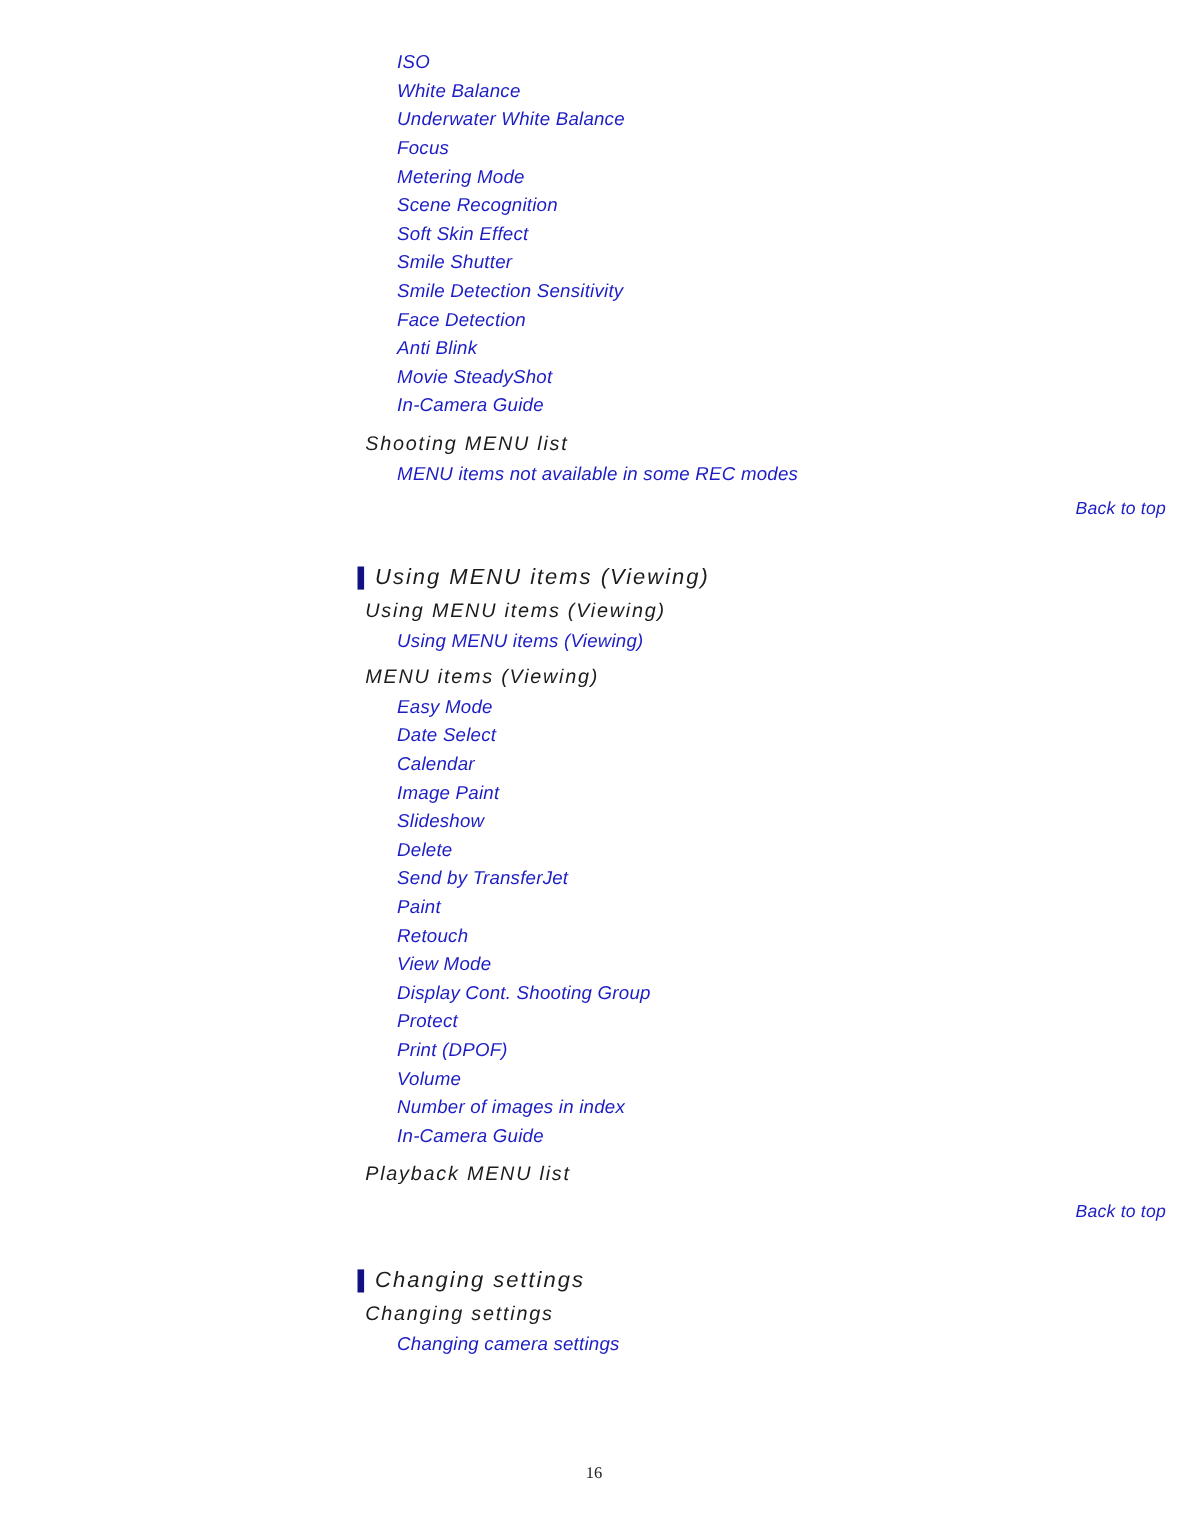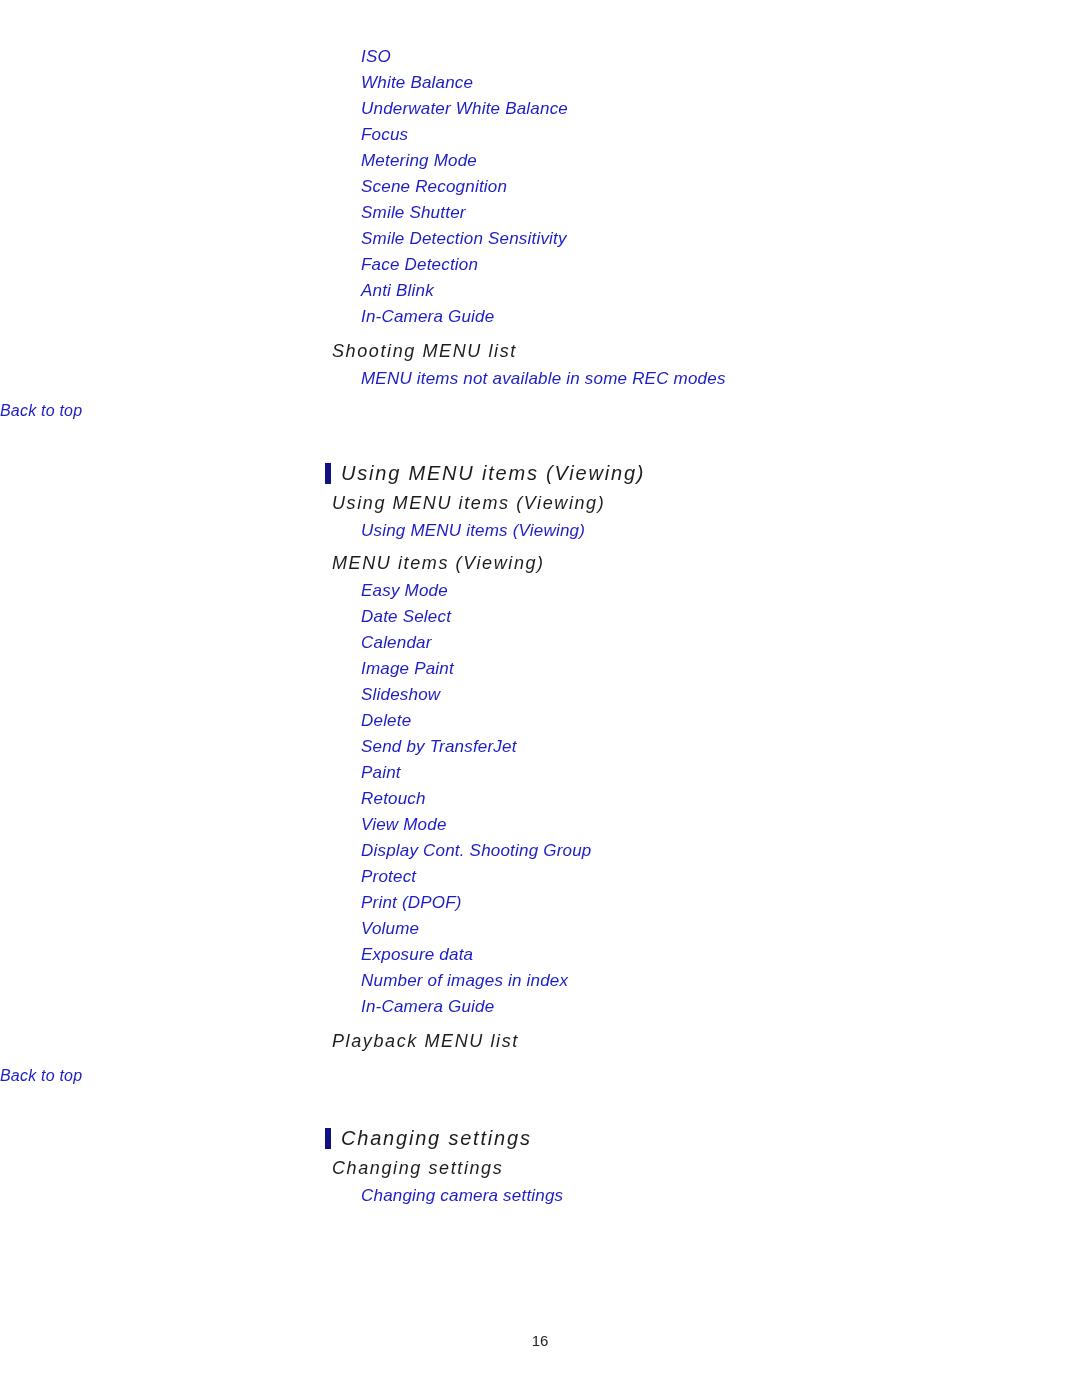--- a/index.html
+++ b/index.html
@@ -66,59 +66,62 @@
     position: absolute;
     left: 0;
     top: 5px;
     width: 6px;
     height: 21px;
     background: #111184;
   }
 
   
   .back-to-top {
+    text-align: right;
     padding-right: 20px;
     color: #1d1dc4;
     font-size: 16px;
     line-height: 22px;
     letter-spacing: 0.2px;
     font-family: "Liberation Sans", sans-serif;
   }
 
   
   .page-number {
     position: absolute;
     left: 0;
     top: 1332px;
     width: 1080px;
     text-align: center;
     color: #222222;
     font-size: 15px;
-    font-family: Liberation Sans, sans-serif;
+    font-family: Liberation Serif, serif;
   }
 </style>
 </head>
 <body>
 
 <div class="page">
   <div class="content">
 
     <div style="height:44px"></div>
 
     <div>
       <div class="link">ISO</div>
       <div class="link">White Balance</div>
       <div class="link">Underwater White Balance</div>
       <div class="link">Focus</div>
       <div class="link">Metering Mode</div>
       <div class="link">Scene Recognition</div>
+      <div class="link">Soft Skin Effect</div>
       <div class="link">Smile Shutter</div>
       <div class="link">Smile Detection Sensitivity</div>
       <div class="link">Face Detection</div>
       <div class="link">Anti Blink</div>
+      <div class="link">Movie SteadyShot</div>
       <div class="link">In-Camera Guide</div>
     </div>
 
     <div style="height:6px"></div>
 
     <div class="subheading">Shooting MENU list</div>
     <div class="link">MENU items not available in some REC modes</div>
 
     <div style="height:8px"></div>
     <div class="back-to-top">Back to top</div>
@@ -144,21 +147,20 @@
       <div class="link">Slideshow</div>
       <div class="link">Delete</div>
       <div class="link">Send by TransferJet</div>
       <div class="link">Paint</div>
       <div class="link">Retouch</div>
       <div class="link">View Mode</div>
       <div class="link">Display Cont. Shooting Group</div>
       <div class="link">Protect</div>
       <div class="link">Print (DPOF)</div>
       <div class="link">Volume</div>
-      <div class="link">Exposure data</div>
       <div class="link">Number of images in index</div>
       <div class="link">In-Camera Guide</div>
     </div>
 
     <div style="height:6px"></div>
 
     <div class="subheading">Playback MENU list</div>
 
     <div style="height:9px"></div>
     <div class="back-to-top">Back to top</div>

